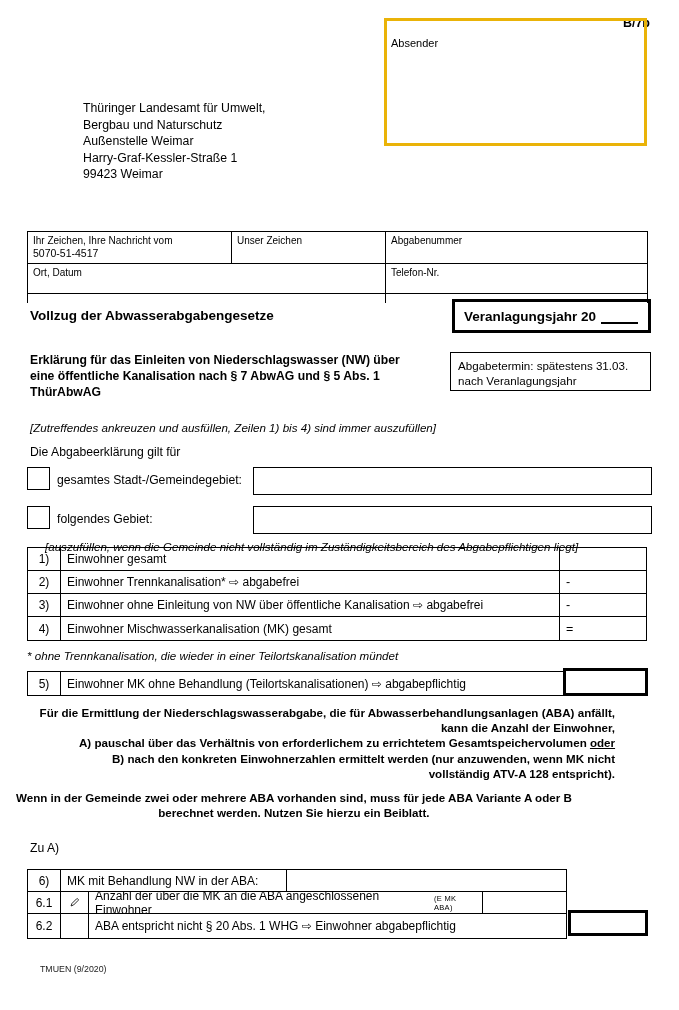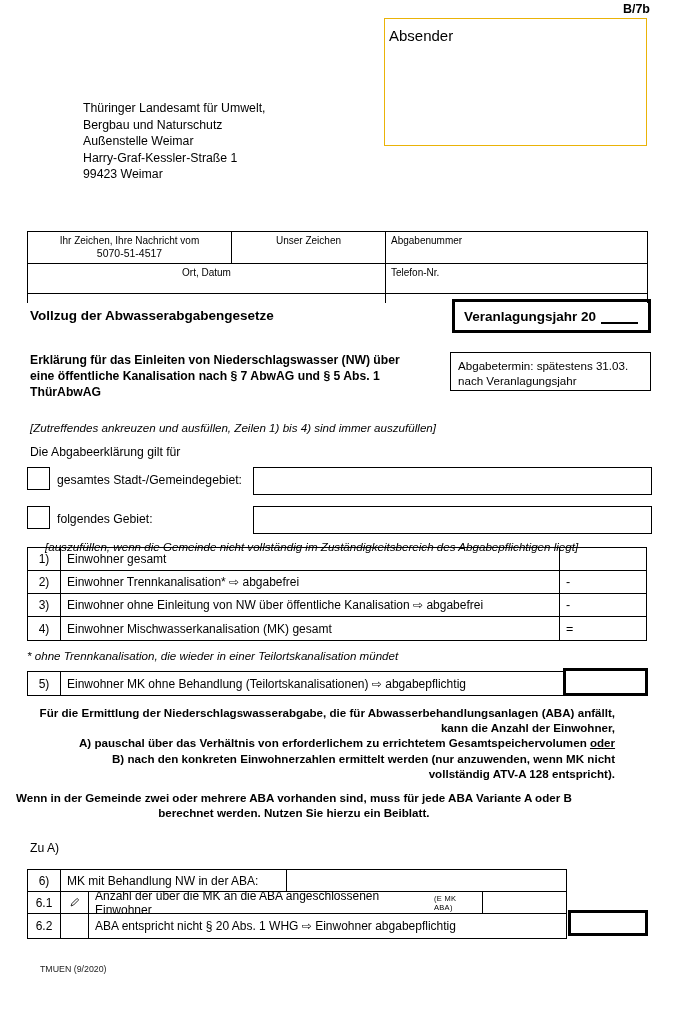--- a/index.html
+++ b/index.html
@@ -13,21 +13,21 @@
     width: 679px;
     height: 1010px;
     background: #fff;
     overflow: hidden;
     font-size: 12px;
   }
   .abs { position: absolute; }
 
   
   .page-code { font-weight: bold; font-size: 12.5px; }
-  .absender-box { border: 1px solid #eab308; padding: 8px 4px; font-size: 15px; }
+  .absender-box { border: 3px solid #eab308; padding: 16px 4px; font-size: 11px; }
   .recipient { font-size: 12.3px; line-height: 16.6px; }
 
   
   .ref-table { border: 1px solid #000; border-bottom: none; }
   .ref-row { display: flex; }
   .ref-row.rb { border-bottom: 1px solid #000; }
   .ref-cell { border-right: 1px solid #000; padding: 2px 5px; font-size: 10px; line-height: 13px; }
   .ref-cell.last { border-right: none; }
   .ref-val { font-size: 10.5px; }
 
@@ -65,35 +65,35 @@
 
   .footnote { font-style: italic; font-size: 11.6px; }
   .zu-a { font-size: 12.2px; }
   .footer-code { font-size: 8.8px; color: #222; }
 </style>
 </head>
 <body>
 
 <div id="form-page">
 
-  <div class="abs page-code" style="top:2px; right:29px;margin-left:23px;">B/7b</div>
+  <div class="abs page-code" style="top:16px; right:29px;margin-left:23px;">B/7b</div>
 
   <div class="abs absender-box" style="left:384px; top:18px; width:263px; height:128px;">
     <span>Absender</span>
   </div>
 
   <div class="abs recipient" style="left:83px; top:100px;">
     <div>Thüringer Landesamt für Umwelt,</div>
     <div>Bergbau und Naturschutz</div>
     <div>Außenstelle Weimar</div>
     <div>Harry-Graf-Kessler-Straße 1</div>
     <div>99423 Weimar</div>
   </div>
 
-  <div class="abs ref-table" style="left:27px; top:231px; width:621px;text-align:center;">
+  <div class="abs ref-table" style="left:27px; top:231px; width:621px;">
     <div class="ref-row rb" style="height:32px;">
       <div class="ref-cell" style="width:204px;">
         <div>Ihr Zeichen, Ihre Nachricht vom</div>
         <div class="ref-val">5070-51-4517</div>
       </div>
       <div class="ref-cell" style="width:154px;">
         <div>Unser Zeichen</div>
       </div>
       <div class="ref-cell last grow">
         <div>Abgabenummer</div>

